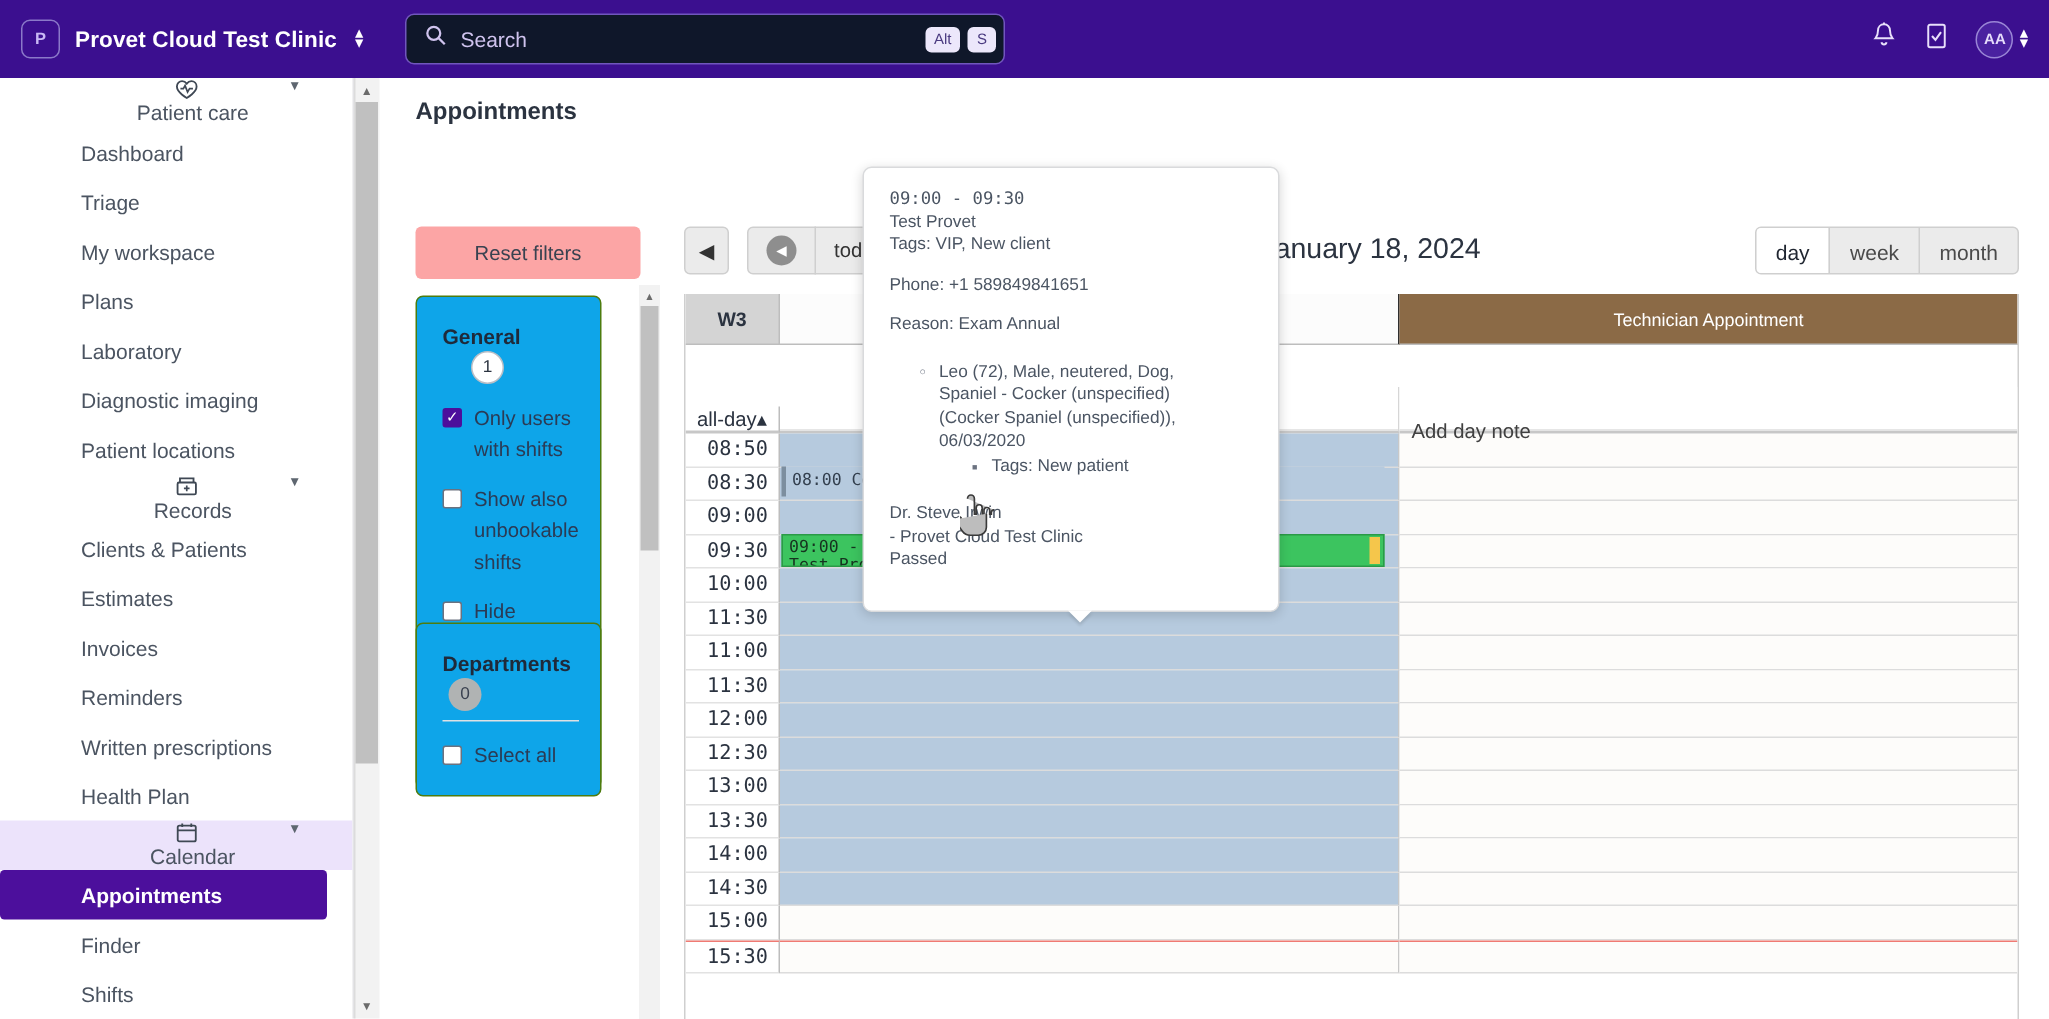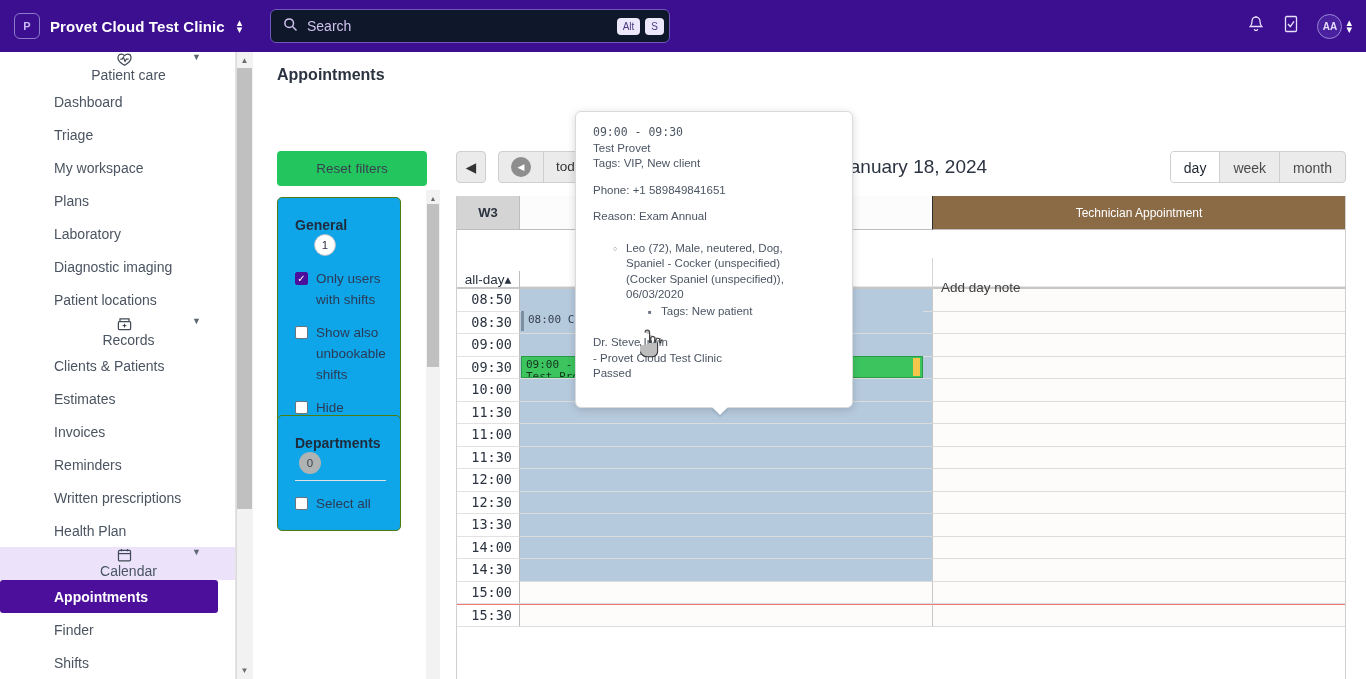--- a/index.html
+++ b/index.html
@@ -117,21 +117,21 @@
     width: 1112px; height: 627px; background: #ffffff;
   }
   #page-title {
     position: absolute; left: 23px; top: 14px;
     font-size: 16px; font-weight: bold; color: #2b3340;
   }
 
   
   #reset-filters {
     position: absolute; left: 23px; top: 99px;
-    width: 150px; height: 35px; background: #22c55e;
+    width: 150px; height: 35px; background: #fca5a5;
     border: none; border-radius: 4px;
     color: #394250; font-size: 13.5px; cursor: pointer;
     font-family: "Liberation Sans", sans-serif;
   }
   .fcard {
     position: absolute; left: 23px;
     width: 124px; background: #0ea5e9;
     border: 1px solid #4d7c0f; border-radius: 5px;
     padding: 18px 14px 16px 17px;
   }
@@ -618,20 +618,25 @@
           <div class="tlabel" style="font-family: &quot;DejaVu Sans Mono&quot;, monospace;">12:00</div>
           <div class="tcell c1 shift"></div>
           <div class="tcell plain"></div>
         </div>
         <div class="trow">
           <div class="tlabel" style="font-family: &quot;DejaVu Sans Mono&quot;, monospace;">12:30</div>
           <div class="tcell c1 shift"></div>
           <div class="tcell plain"></div>
         </div>
         <div class="trow">
+          <div class="tlabel" style="font-family: &quot;DejaVu Sans Mono&quot;, monospace;">13:00</div>
+          <div class="tcell c1 shift"></div>
+          <div class="tcell plain"></div>
+        </div>
+        <div class="trow">
           <div class="tlabel" style="font-family: &quot;DejaVu Sans Mono&quot;, monospace;">13:30</div>
           <div class="tcell c1 shift"></div>
           <div class="tcell plain"></div>
         </div>
         <div class="trow">
           <div class="tlabel" style="font-family: &quot;DejaVu Sans Mono&quot;, monospace;">14:00</div>
           <div class="tcell c1 shift"></div>
           <div class="tcell plain"></div>
         </div>
         <div class="trow">

